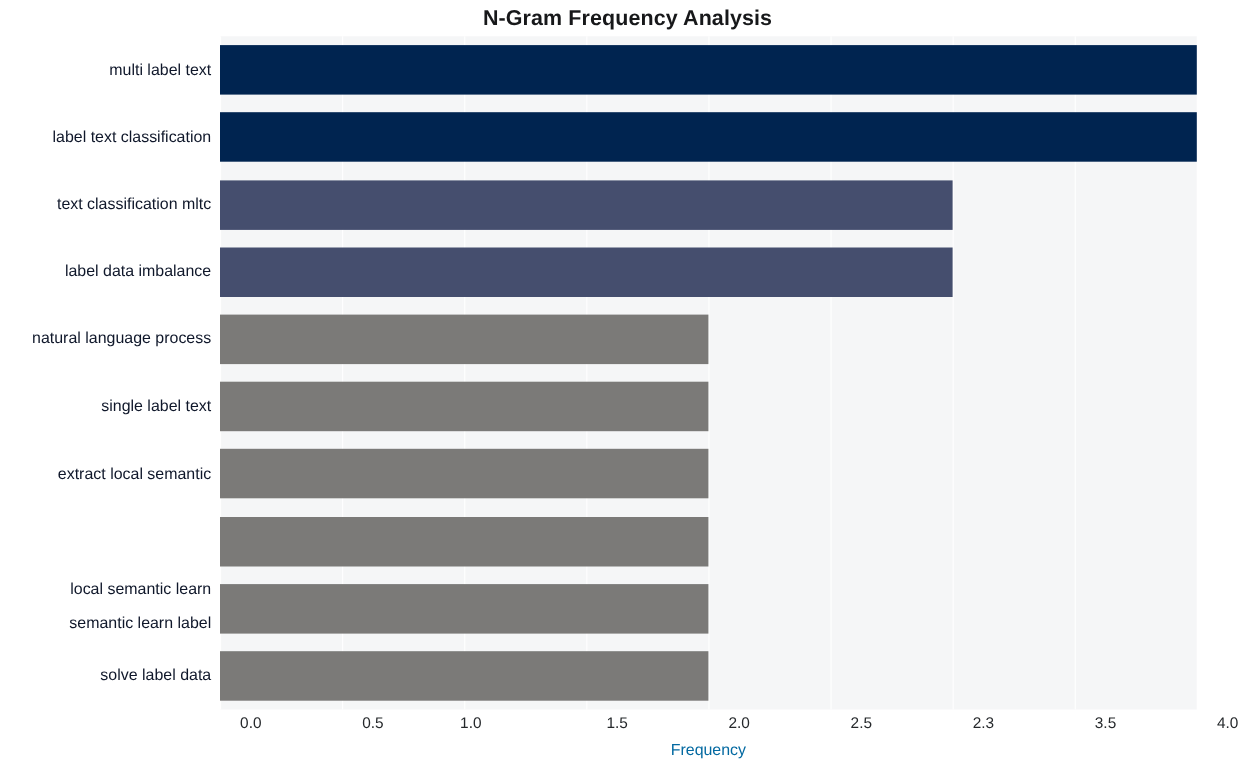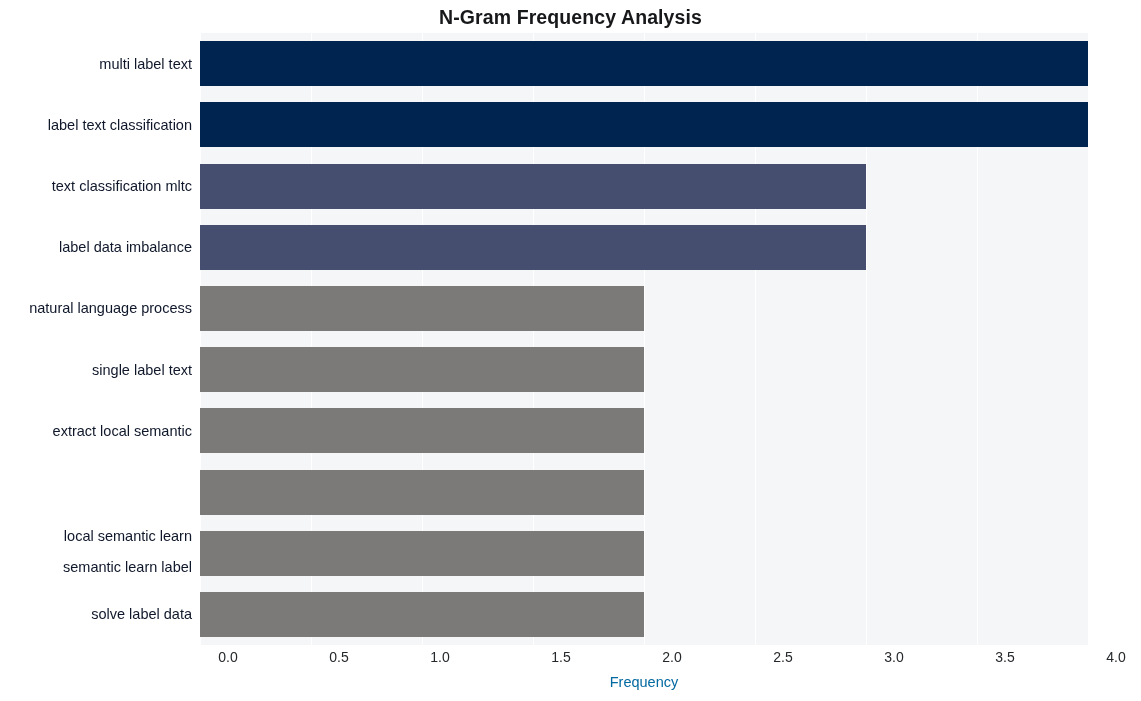--- a/index.html
+++ b/index.html
@@ -156,24 +156,24 @@
       <div class="ytick-label" style="top: 275.4px;">natural language process</div>
       <div class="ytick-label" style="top: 336.6px; margin-left: 40px;">single label text</div>
       <div class="ytick-label" style="top: 397.8px;">extract local semantic</div>
       <div class="ytick-label" style="top: 459px; margin-top: 44px;">local semantic learn</div>
       <div class="ytick-label" style="top: 534px;">semantic learn label</div>
       <div class="ytick-label" style="top: 581.4px;">solve label data</div>
     </div>
   <div id="xtick-layer">
       <div class="xtick-label" style="left: 200px;">0.0</div>
       <div class="xtick-label" style="left: 311px;">0.5</div>
-      <div class="xtick-label" style="left: 412px;">1.0</div>
+      <div class="xtick-label" style="left: 400px;">1.0</div>
       <div class="xtick-label" style="left: 533px;">1.5</div>
       <div class="xtick-label" style="left: 644px;">2.0</div>
       <div class="xtick-label" style="left: 755px;">2.5</div>
-      <div class="xtick-label" style="left: 866px;">3.0</div>
+      <div class="xtick-label" style="left: 866px;">2.3</div>
       <div class="xtick-label" style="left: 977px;">3.5</div>
       <div class="xtick-label" style="left: 1088px;">4.0</div>
     </div>
 
   <div id="xaxis-title">Frequency</div>
 
 </div>
 
 </body></html>

